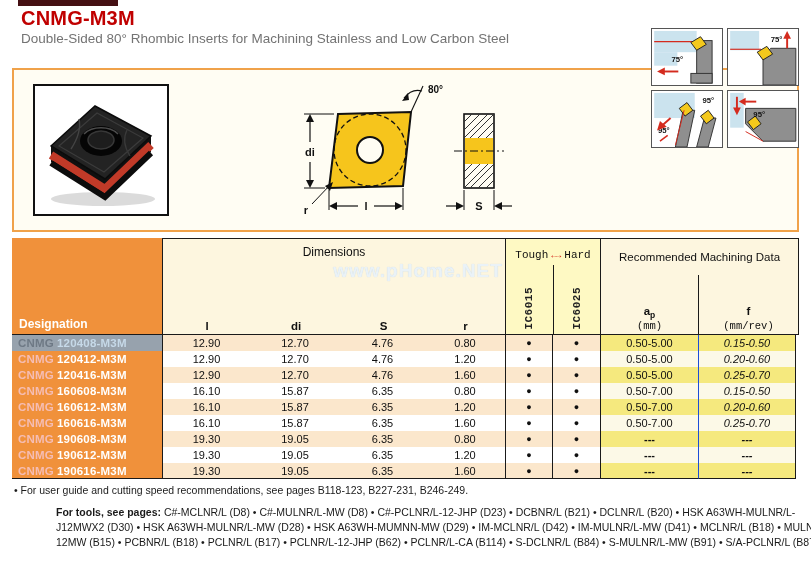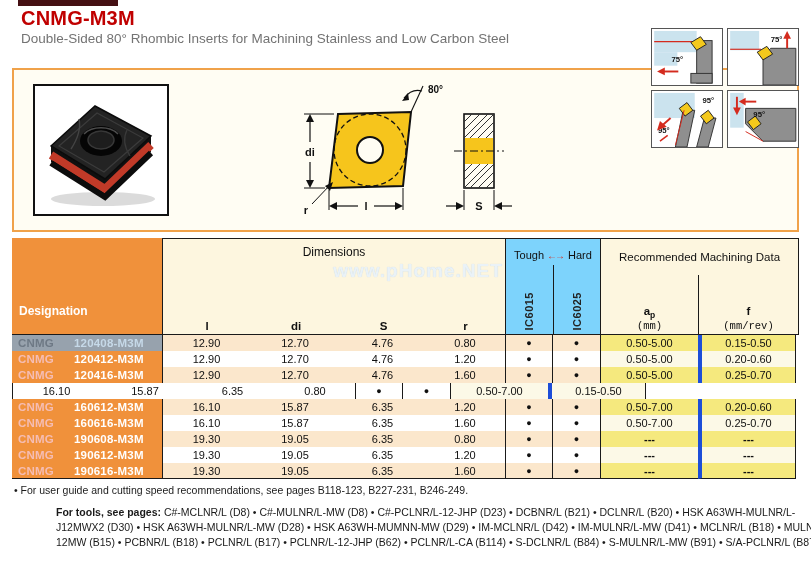--- a/index.html
+++ b/index.html
@@ -23,29 +23,29 @@
   .holder-cell{background:#fff;border:1px solid #555;}
 
   .watermark{position:absolute;left:328px;top:260px;width:180px;text-align:center;
     font-size:19px;font-weight:700;letter-spacing:1px;color:#e9f2f9;
     text-shadow:0 0 1px #bdd3e2;opacity:.95;z-index:6;}
 
   
   .spec-table{position:absolute;left:12px;top:238px;width:787px;font-size:11px;color:#101010;}
   .thead{display:flex;height:97px;border-bottom:1px solid #1a1a1a;}
   .h-des{width:150px;background:#f0913b;display:flex;flex-direction:column;justify-content:flex-end;
-    padding:0 0 16px 7px;color:#fff;font-weight:700;font-size:12px;}
+    padding:0 0 3px 7px;color:#fff;font-weight:700;font-size:12px;}
   .h-dims{width:343px;background:#fdf6df;border-left:1px solid #1a1a1a;border-top:1px solid #1a1a1a;
     display:flex;flex-direction:column;justify-content:space-between;}
   .h-dims-title{text-align:center;padding-top:6px;font-size:12px;}
   .h-dims-sub{display:flex;padding-bottom:2px;font-weight:700;font-size:11.5px;}
   .hs{text-align:center;}
   .hs-l{width:88px}.hs-di{width:90px}.hs-s{width:85px}.hs-r{width:79px}
-  .h-grades{width:96px;background:#7dd3fc;border-left:1px solid #1a1a1a;border-right:1px solid #1a1a1a;
-    border-top:1px solid #1a1a1a;display:flex;flex-direction:column;}
+  .h-grades{width:96px;background:#fef9c3;border-left:1px solid #1a1a1a;border-right:1px solid #1a1a1a;
+    border-top:1px solid #1a1a1a;display:flex;flex-direction:column;font-family:Liberation Mono, monospace;}
   .tough-hard{display:flex;justify-content:center;align-items:center;gap:3px;padding-top:6px;font-size:11px;height:26px;}
   .th-arrow{color:#d42b1e;font-size:10px;letter-spacing:-2px;padding-right:2px;}
   .grade-cols{flex:1;display:flex;}
   .grade-col{flex:1;display:flex;align-items:flex-end;justify-content:center;padding-bottom:4px;}
   .grade-col.b-left{border-left:1px solid #1a1a1a;}
   .vert{writing-mode:vertical-rl;transform:rotate(180deg);font-size:11px;font-weight:600;letter-spacing:.5px;color:#222;}
   .h-mach{width:198px;background:#fdf6df;border-right:1px solid #1a1a1a;border-top:1px solid #1a1a1a;
     display:flex;flex-direction:column;}
   .h-mach-title{text-align:center;padding:11px 14px 0 14px;font-size:11.5px;line-height:1.25;height:36px;}
   .mach-cols{flex:1;display:flex;}
@@ -57,27 +57,27 @@
   .ms-unit{font-size:10.5px;font-family:Liberation Mono, monospace;}
 
   .trow{display:flex;height:16px;}
   .cell{height:16px;line-height:16px;text-align:center;overflow:hidden;white-space:nowrap;}
   .c-des{width:150px;text-align:left;padding-left:6px;font-weight:700;font-size:11.5px;background:#f0913b;letter-spacing:.2px;}
   .c-l{width:88px;border-left:1px solid #1a1a1a;}
   .c-di{width:90px}.c-s{width:85px}.c-r{width:80px}
   .c-g1{width:48px;border-left:1px solid #1a1a1a;border-right:1px solid #1a1a1a;font-size:9px;}
   .c-g2{width:48px;border-right:1px solid #1a1a1a;font-size:9px;}
   .c-ap{width:97px;}
-  .c-f{width:98px;border-left:4px solid #1d4ed8;border-right:1px solid #1a1a1a;}
+  .c-f{width:98px;border-left:1px solid #1d4ed8;border-right:1px solid #1a1a1a;font-style:italic;}
   .trow.odd .c-dim{background:#fbe7cc;}
   .trow.even .c-dim{background:#ffffff;}
   .trow.odd .c-mach{background:#f5e97e;}
   .trow.even .c-mach{background:#fcf9e7;}
   .trow.last .cell{border-bottom:1px solid #1a1a1a;}
-  .des .pfx{color:#f5bdb4;margin-right:20px;}
+  .des .pfx{color:#f5bdb4;margin-right:3px;}
   .des .code{color:#ffffff;}
   .des.selected{background:#97a2ad;}
   .des.selected .pfx{color:#6e7985;}
   .des.selected .code{color:#c6d9e8;}
   .dash{font-weight:700;}
 
   .note{position:absolute;left:14px;top:484px;font-size:10.5px;color:#1a1a1a;}
   .tools{position:absolute;left:14px;top:505px;width:783px;font-size:10.5px;color:#1a1a1a;line-height:1.45;margin-left:42px;}
   .tools b{font-weight:700;}
 </style>
@@ -294,20 +294,21 @@
           <div class="cell c-dim c-l">12.90</div>
           <div class="cell c-dim c-di">12.70</div>
           <div class="cell c-dim c-s">4.76</div>
           <div class="cell c-dim c-r">1.60</div>
           <div class="cell c-dim c-g1">●</div>
           <div class="cell c-dim c-g2">●</div>
           <div class="cell c-mach c-ap">0.50-5.00</div>
           <div class="cell c-mach c-f">0.25-0.70</div>
         </div>
         <div class="trow even">
+          <div class="cell c-des des"><span class="pfx">CNMG</span><span class="code">160608-M3M</span></div>
           <div class="cell c-dim c-l">16.10</div>
           <div class="cell c-dim c-di">15.87</div>
           <div class="cell c-dim c-s">6.35</div>
           <div class="cell c-dim c-r">0.80</div>
           <div class="cell c-dim c-g1">●</div>
           <div class="cell c-dim c-g2">●</div>
           <div class="cell c-mach c-ap">0.50-7.00</div>
           <div class="cell c-mach c-f">0.15-0.50</div>
         </div>
         <div class="trow odd">

